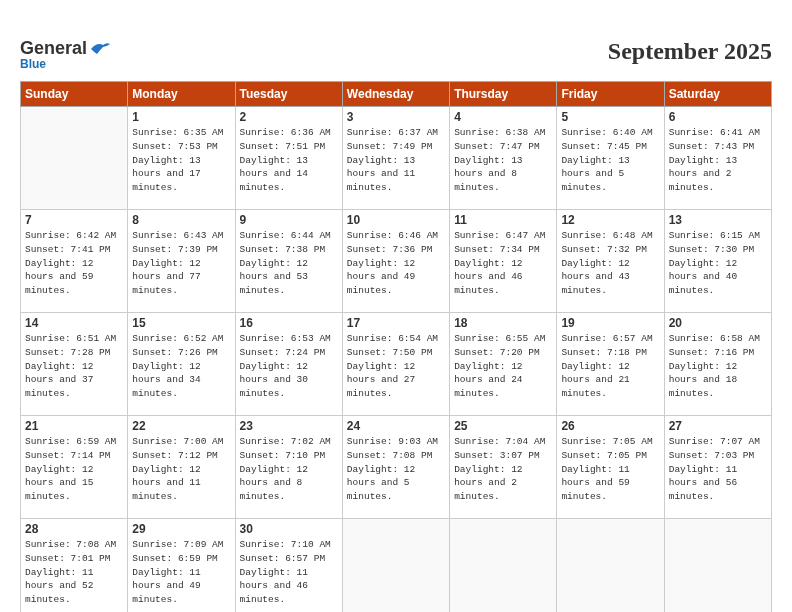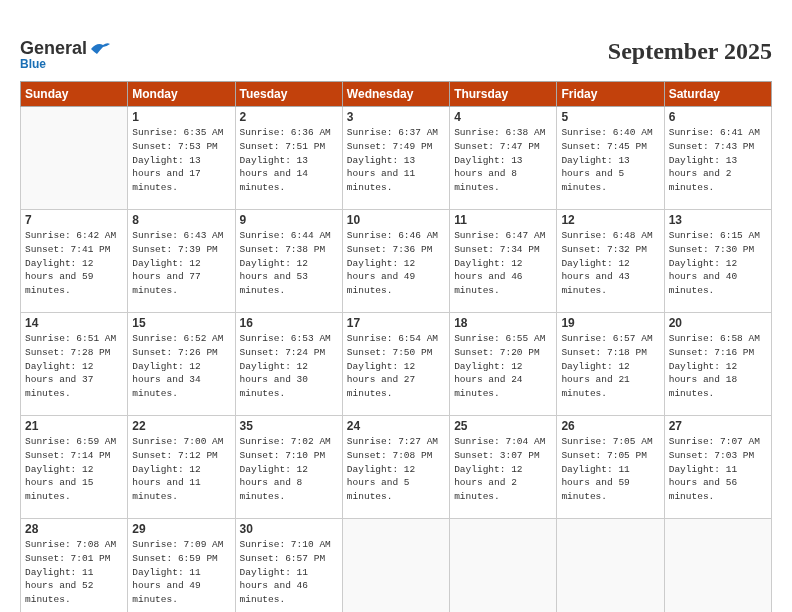--- a/index.html
+++ b/index.html
@@ -225,26 +225,26 @@
         <tr>
           <td>
             <span class="day-num">21</span>
             <div class="day-info"><span>Sunrise: 6:59 AM</span><br><span>Sunset: 7:14 PM</span><br><span>Daylight: 12 hours and 15 minutes.</span></div>
           </td>
           <td>
             <span class="day-num">22</span>
             <div class="day-info"><span>Sunrise: 7:00 AM</span><br><span>Sunset: 7:12 PM</span><br><span>Daylight: 12 hours and 11 minutes.</span></div>
           </td>
           <td>
-            <span class="day-num">35</span>
+            <span class="day-num">23</span>
             <div class="day-info"><span>Sunrise: 7:02 AM</span><br><span>Sunset: 7:10 PM</span><br><span>Daylight: 12 hours and 8 minutes.</span></div>
           </td>
           <td>
             <span class="day-num">24</span>
-            <div class="day-info"><span>Sunrise: 7:27 AM</span><br><span>Sunset: 7:08 PM</span><br><span>Daylight: 12 hours and 5 minutes.</span></div>
+            <div class="day-info"><span>Sunrise: 9:03 AM</span><br><span>Sunset: 7:08 PM</span><br><span>Daylight: 12 hours and 5 minutes.</span></div>
           </td>
           <td>
             <span class="day-num">25</span>
             <div class="day-info"><span>Sunrise: 7:04 AM</span><br><span>Sunset: 3:07 PM</span><br><span>Daylight: 12 hours and 2 minutes.</span></div>
           </td>
           <td>
             <span class="day-num">26</span>
             <div class="day-info"><span>Sunrise: 7:05 AM</span><br><span>Sunset: 7:05 PM</span><br><span>Daylight: 11 hours and 59 minutes.</span></div>
           </td>
           <td>

